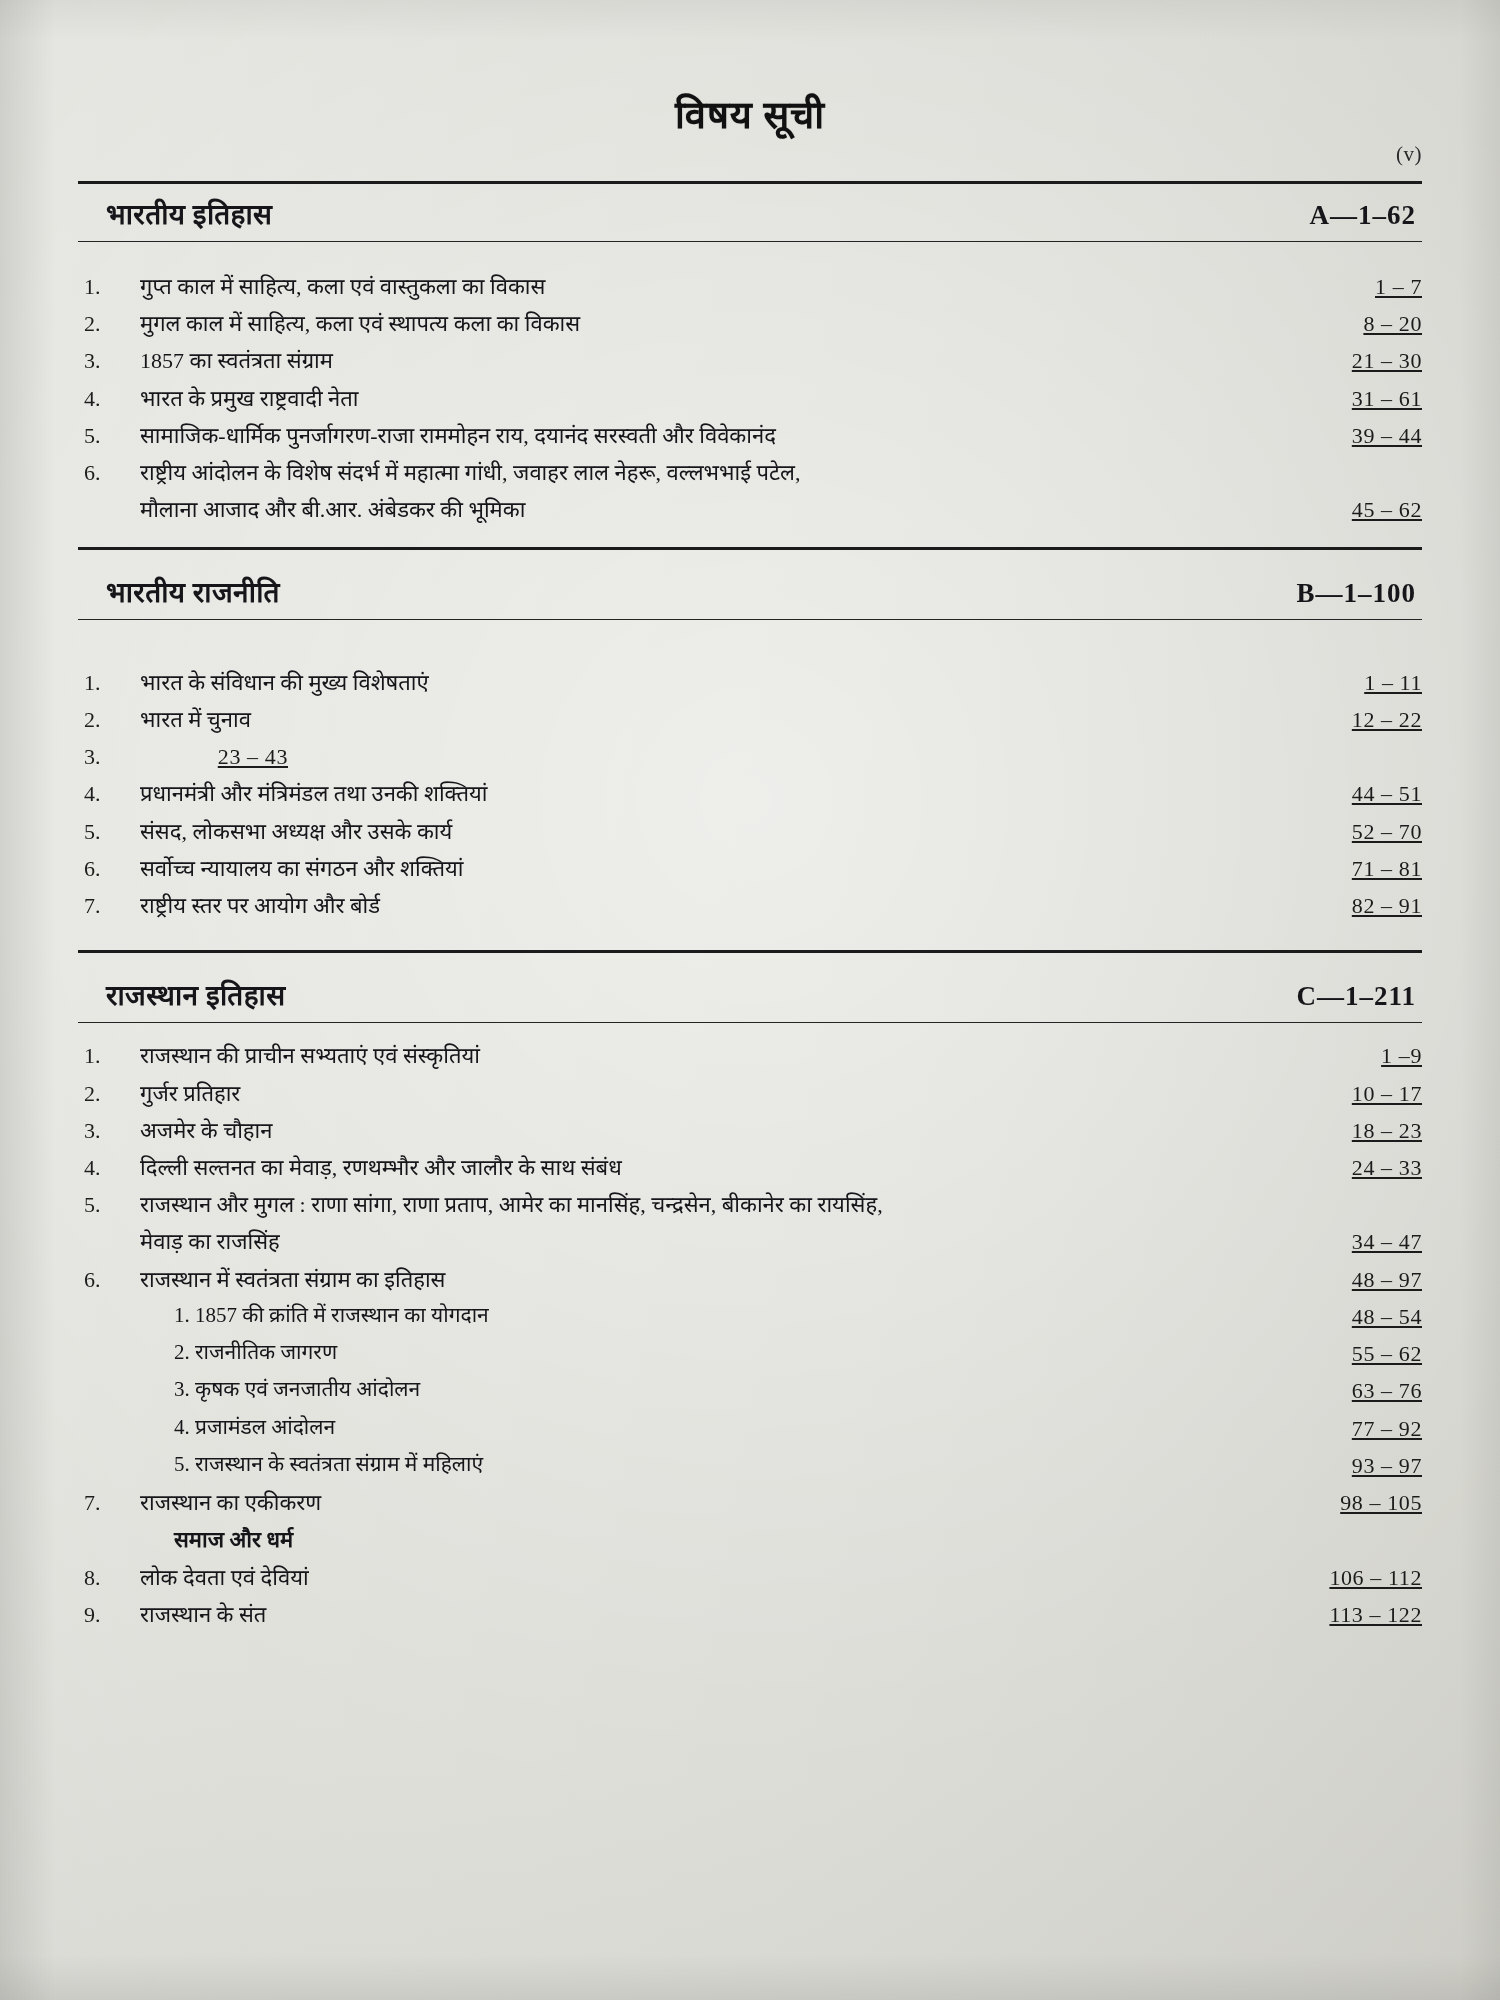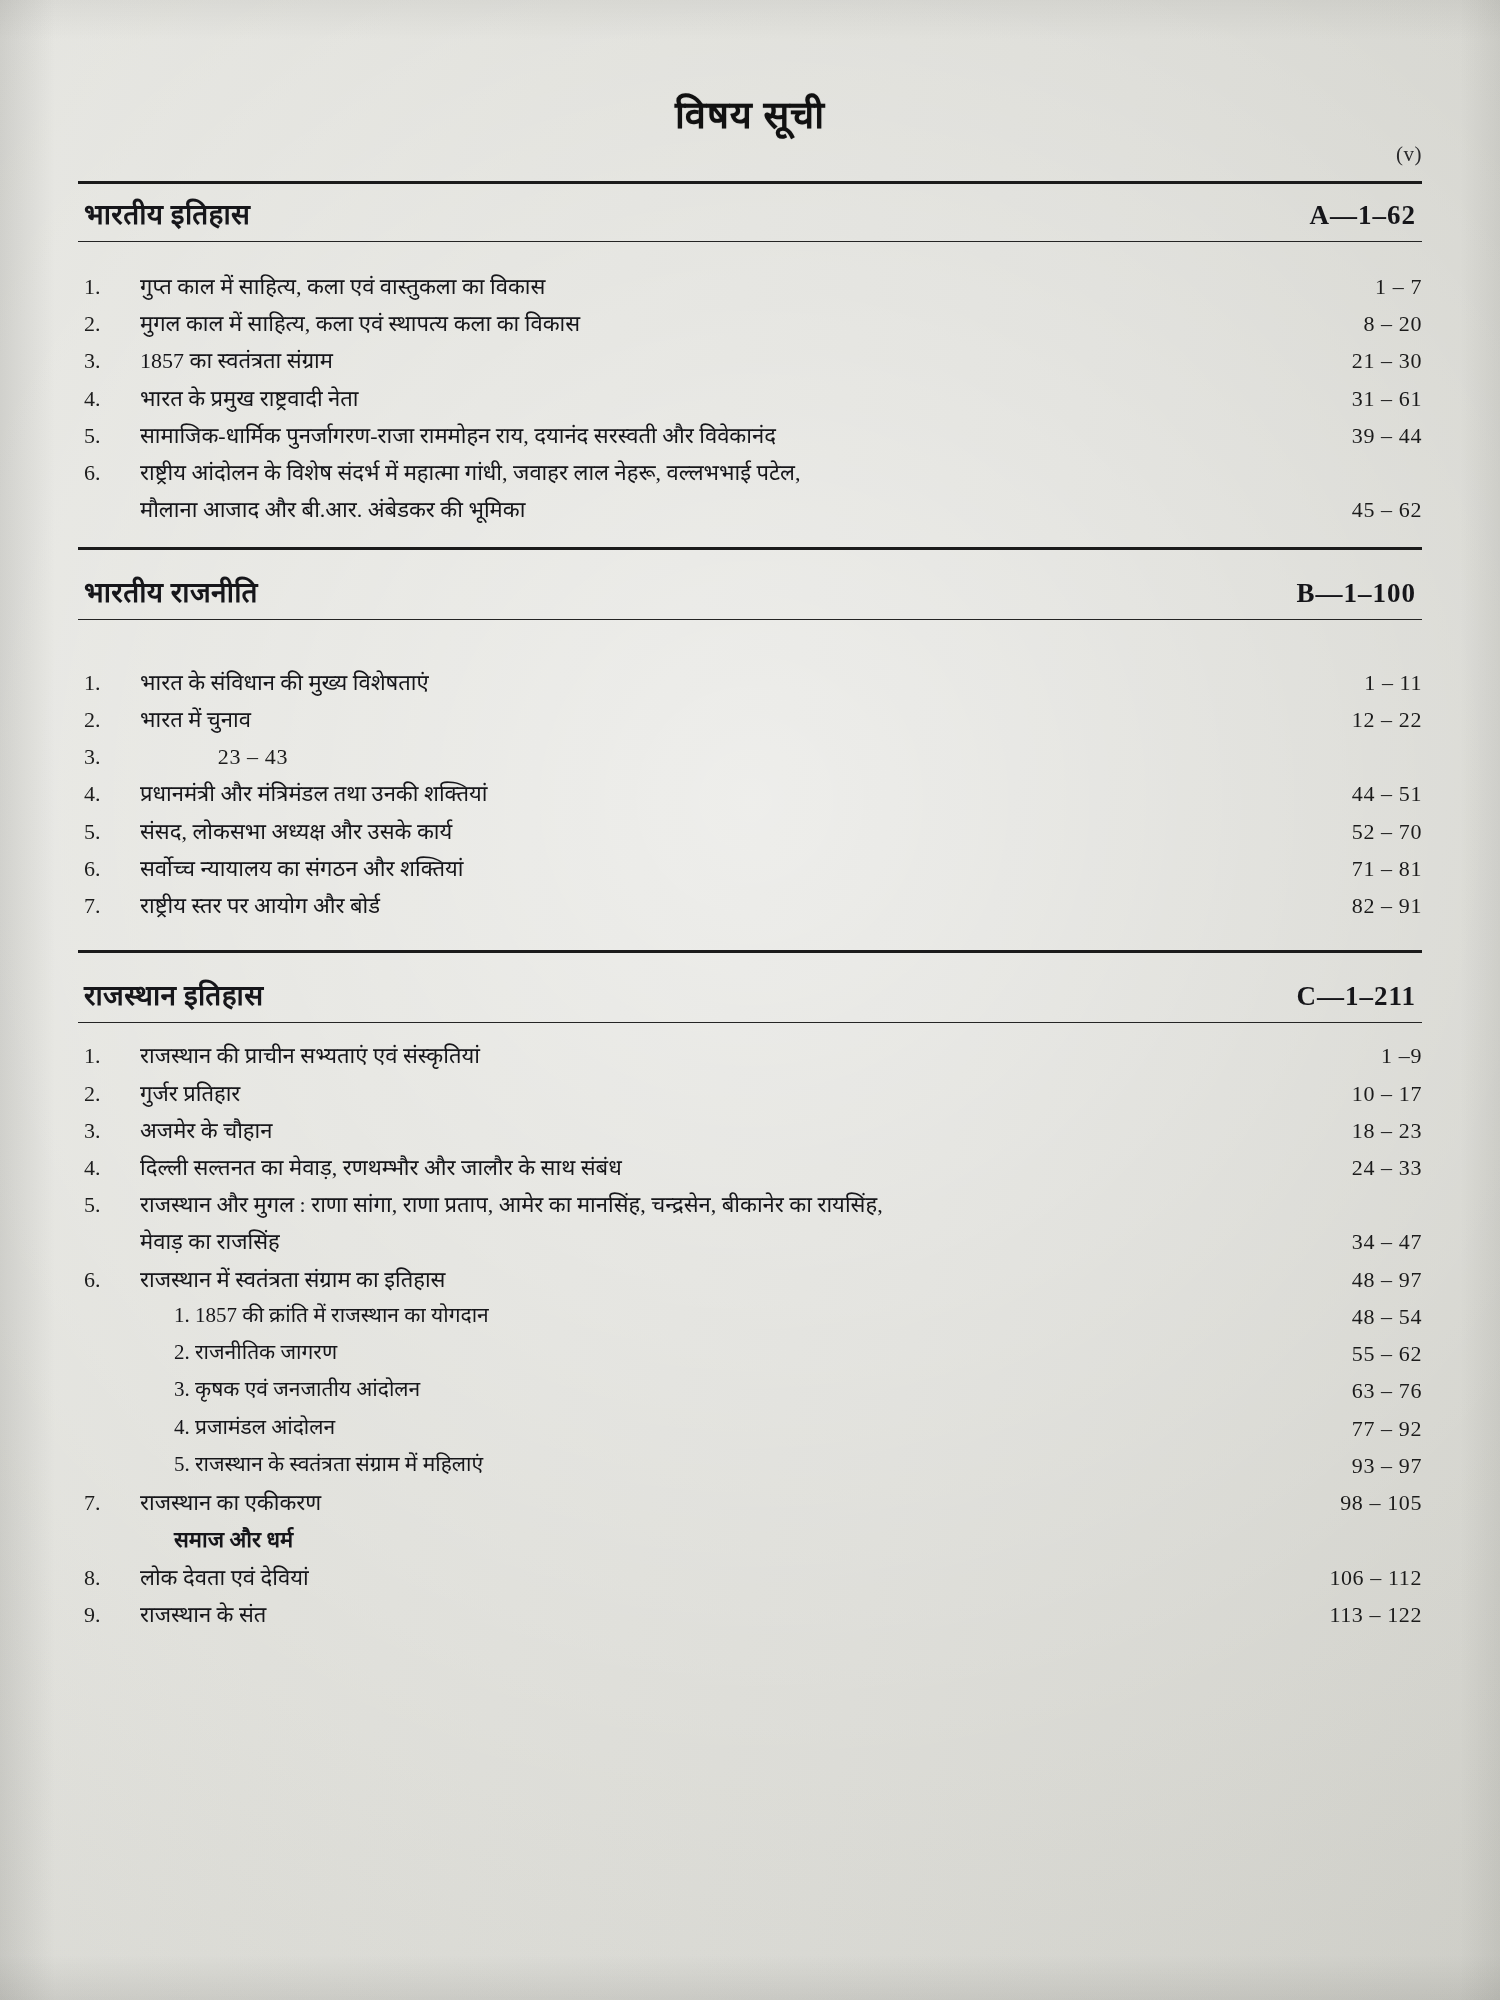--- a/index.html
+++ b/index.html
@@ -70,20 +70,21 @@
   .rule-thin {
     border-top: 1.6px solid #242424;
     margin: 0;
   }
 
   .sec-head {
     display: flex;
     justify-content: space-between;
     align-items: baseline;
     padding: 10px 6px 9px 6px;
+    margin-left: 22px;
   }
   .sec-head .sec-title {
     font-size: 28px;
     font-weight: bold;
     letter-spacing: .4px;
   }
   .sec-head .sec-range {
     font-size: 27px;
     font-weight: bold;
     letter-spacing: 1px;
@@ -109,20 +110,21 @@
   .entry .txt {
     flex: 1 1 auto;
     padding-right: 18px;
   }
   .entry .pages {
     flex: 0 0 148px;
     text-align: right;
     white-space: nowrap;
     letter-spacing: .6px;
     color: #1b1b1b;
+    text-decoration: underline;
   }
   .entry.cont .num { visibility: hidden; }
   .entry.sub .txt { padding-left: 34px; font-size: 21px; }
   .entry.sub .num { visibility: hidden; }
   .entry.heading-only .txt { font-weight: bold; padding-left: 34px; }
   .entry.heading-only .num { visibility: hidden; }
 
   .sec-a .entries { padding-top: 26px; padding-bottom: 18px; }
   .sec-b .entries { padding-top: 44px; padding-bottom: 26px; }
   .sec-c .entries { padding-top: 14px; padding-bottom: 6px; }

